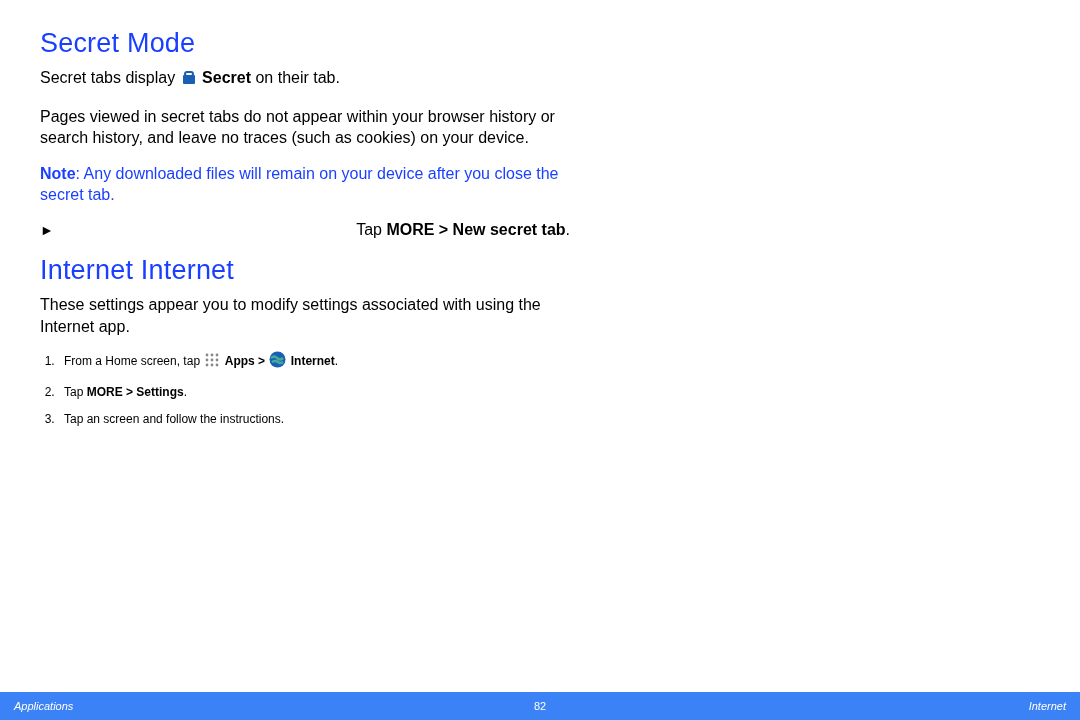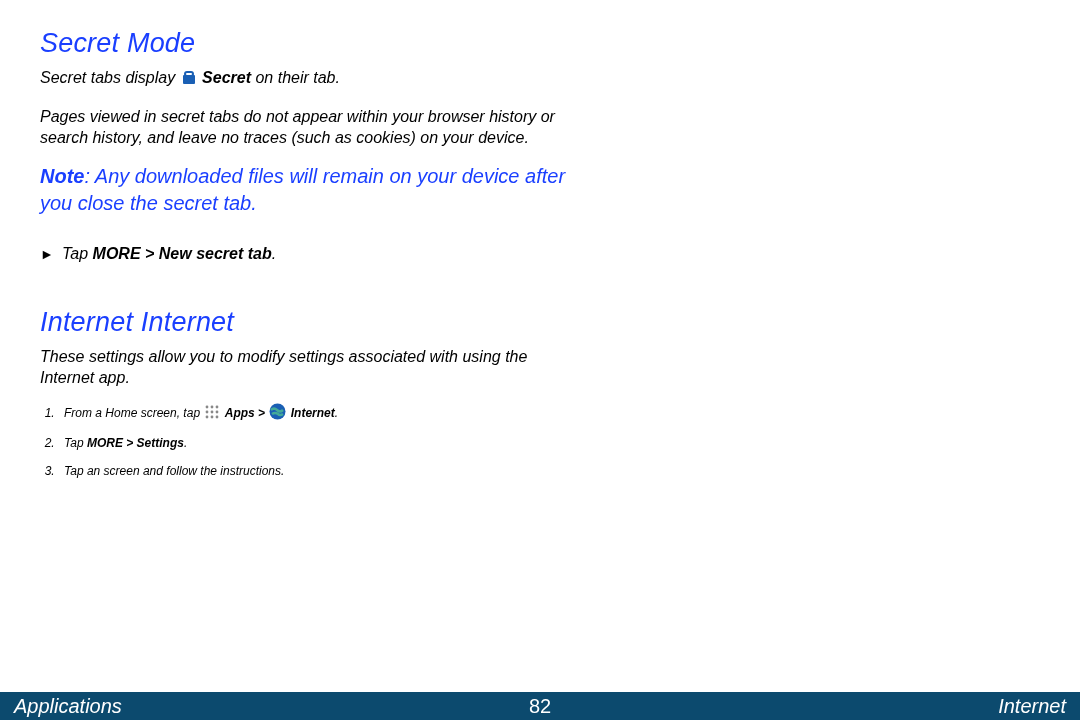--- a/index.html
+++ b/index.html
@@ -7,52 +7,52 @@
     width: 1080px;
     height: 720px;
     font-family: Helvetica, Arial, sans-serif;
     position: relative;
     background: #fff;
     overflow: hidden;
   }
   .content {
     padding: 28px 40px 0 40px;
     width: 610px;
-    font-style: italic;
   }
   h2.section-heading {
     color: #1a3fff;
     font-size: 27px;
     font-weight: 400;
     margin-bottom: 8px;
     letter-spacing: 0.2px;
   }
   .body-text {
     font-size: 16px;
     line-height: 1.35;
     color: #000;
     margin-bottom: 14px;
   }
   .note {
-    font-size: 20px;
+    font-size: 16px;
     line-height: 1.35;
     color: #1a3fff;
-    margin-bottom: 28px;
+    margin-bottom: 15px;
   }
   .note-label { font-weight: bold; }
   .inline-icon {
     display: inline-block;
     vertical-align: -3px;
     margin: 0 1px;
   }
   .bold { font-weight: bold; }
   .arrow-bullet {
     padding-left: 22px;
     position: relative;
-    margin-bottom: 44px;
+    margin-bottom: 16px;
+    text-align: right;
   }
   .arrow-bullet::before {
     content: "►";
     position: absolute;
     left: 0;
     top: 1px;
     font-size: 14px;
   }
   .arrow-bullet-text { font-size: 16px; }
   ol.steps {
@@ -64,24 +64,24 @@
   ol.steps li {
     margin-bottom: 10px;
     padding-left: 6px;
   }
   .footer-bar {
     position: absolute;
     bottom: 0;
     left: 0;
     width: 1080px;
     height: 28px;
-    background: #0c4a6e;
+    background: #3b82f6;
     color: #fff;
     font-style: italic;
-    font-size: 20px;
+    font-size: 11px;
     display: flex;
     align-items: center;
     justify-content: space-between;
     padding: 0 14px;
   }
   .footer-center {
     position: absolute;
     left: 50%;
     transform: translateX(-50%);
     font-style: normal;
@@ -110,21 +110,21 @@
 
 
   <div class="arrow-bullet">
     <span class="arrow-bullet-text">
       <span>Tap </span><span class="bold">MORE &gt; New secret tab</span><span>.</span>
     </span>
   </div>
 
   <h2 class="section-heading">Internet Internet</h2>
 
-  <p class="body-text">These settings allow you to modify settings associated with using the Internet app.</p>
+  <p class="body-text">These settings appear you to modify settings associated with using the Internet app.</p>
 
   <ol class="steps">
     <li>
       <span>From a Home screen, tap </span><span class="inline-icon"><svg width="16" height="16" viewBox="0 0 16 16">
             <g fill="#888">
               <circle cx="3" cy="3" r="1.4"></circle>
               <circle cx="8" cy="3" r="1.4"></circle>
               <circle cx="13" cy="3" r="1.4"></circle>
               <circle cx="3" cy="8" r="1.4"></circle>
               <circle cx="8" cy="8" r="1.4"></circle>

